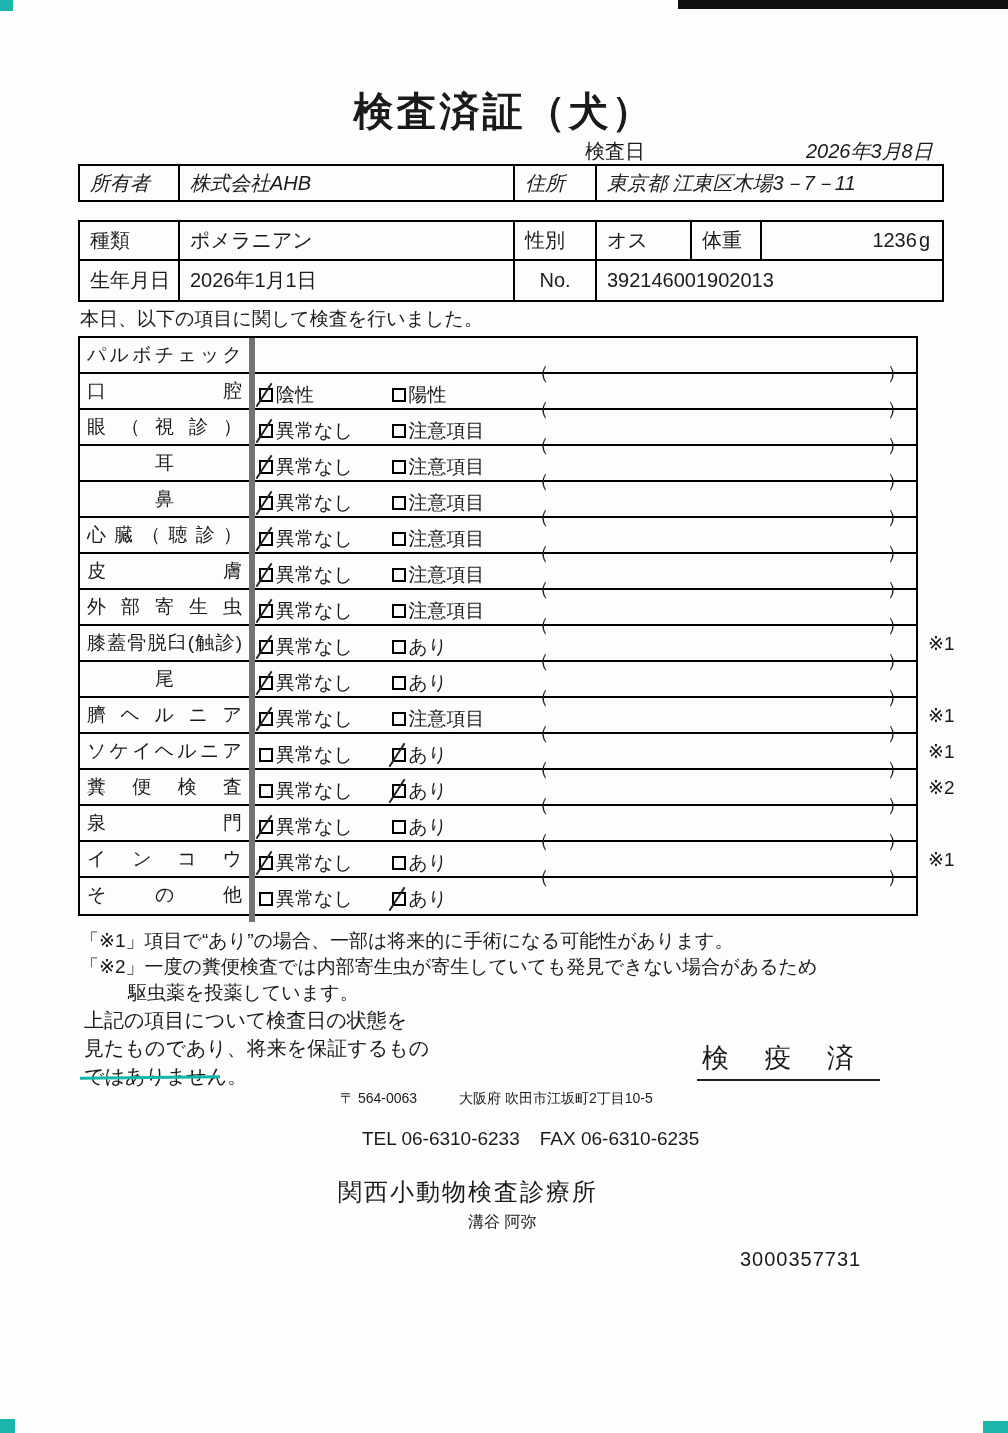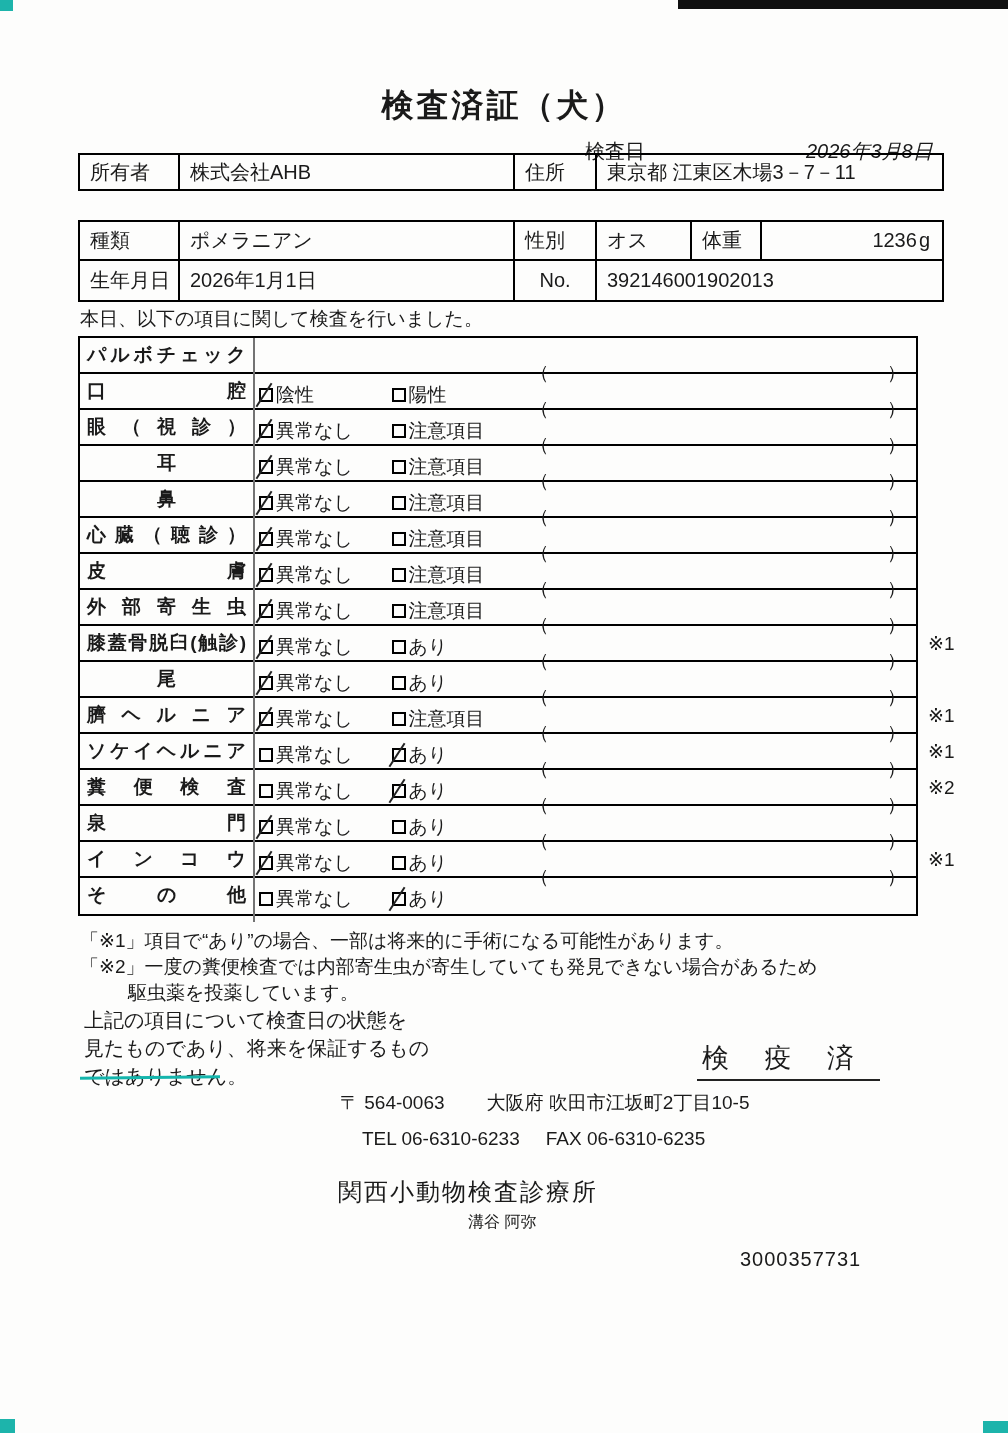--- a/index.html
+++ b/index.html
@@ -9,29 +9,29 @@
     font-family:"Liberation Sans","DejaVu Sans",sans-serif; color:#1a1a1a; overflow:hidden;
   }
   
   .artifact { position:absolute; }
   .art-tl { top:0; left:0; width:13px; height:11px; background:#1db4ab; }
   .art-tr { top:0; left:678px; width:330px; height:9px; background:#101010; }
   .art-bl { top:1419px; left:0; width:15px; height:14px; background:#1db4ab; }
   .art-br { top:1421px; left:983px; width:25px; height:12px; background:#1db4ab; }
 
   .title { position:absolute; top:84px; left:0; width:100%; text-align:center;
-           font-size:32px; font-weight:700; letter-spacing:3px; }
+           font-size:40px; font-weight:700; letter-spacing:3px; }
 
   .date-row { position:absolute; top:138px; left:78px; width:866px; height:26px; font-size:20px; }
   .date-label { position:absolute; left:507px; }
   .date-value { position:absolute; left:728px;font-style:italic; }
 
   
-  .tblA { position:absolute; top:153px; left:78px; width:866px; height:38px;
-          border:2px solid #000; display:grid; grid-template-columns:100px 335px 82px 1fr; }
+  .tblA { position:absolute; top:164px; left:78px; width:866px; height:38px;
+          border:2px solid #000; display:grid; grid-template-columns:100px 335px 82px 1fr;font-style:italic; }
   .tblA .cell { border-right:2px solid #000; display:flex; align-items:center;
                 padding:0 10px; font-size:20px; white-space:nowrap; }
   .tblA .cell:last-child { border-right:none; }
 
   
   .tblB { position:absolute; top:220px; left:78px; width:866px; border:2px solid #000; }
   .tblB .trow { display:grid; height:39px; }
   .tblB .trow.r1 { grid-template-columns:100px 335px 82px 95px 70px 1fr; border-bottom:2px solid #000; }
   .tblB .trow.r2 { grid-template-columns:100px 335px 82px 1fr; }
   .tblB .cell { border-right:2px solid #000; display:flex; align-items:center;
@@ -40,44 +40,44 @@
   .tblB .cell.center { justify-content:center; }
   .tblB .cell.wcell { justify-content:flex-end; gap:2px; padding-right:12px; }
 
   .intro { position:absolute; top:306px; left:80px; font-size:19px; }
 
   
   .checklist { position:absolute; top:336px; left:78px; width:840px; border:2px solid #000; }
   .cl-row { position:relative; display:grid; grid-template-columns:175px 265px 1fr;
             height:36px; border-bottom:2px solid #000; }
   .cl-row:last-child { border-bottom:none;border-radius:18px; }
-  .cl-label { border-right:2px solid #737373; padding:0 7px; font-size:19px; line-height:33px;
-              text-align:justify; text-align-last:justify; overflow:hidden; white-space:nowrap;font-weight:bold; }
+  .cl-label { border-right:6px solid #737373; padding:0 7px; font-size:19px; line-height:33px;
+              text-align:justify; text-align-last:justify; overflow:hidden; white-space:nowrap; }
   .cl-label.c { text-align:center; text-align-last:center; }
   .cl-opts { display:flex; align-items:flex-end;margin-top:44px; }
   .opt { display:flex; align-items:center; width:137px; padding-left:4px; font-size:19px; white-space:nowrap; }
   .cb { width:14px; height:14px; border:2px solid #000; margin-right:3px; position:relative; flex:none; }
   .cb.checked::after { content:""; position:absolute; left:2px; top:-9px; width:2px; height:28px;
                        background:#222; transform:rotate(33deg); }
   .cl-paren { display:flex; justify-content:space-between; align-items:center; padding:0 10px; font-size:19px; }
   .cl-note { position:absolute; left:848px; top:0; line-height:36px; font-size:19px; white-space:nowrap; }
 
   .notes { position:absolute; top:928px; left:80px; font-size:19px; line-height:26px; }
   .notes .indent { padding-left:48px; }
 
   .disclaimer { position:absolute; top:1006px; left:84px; font-size:20px; line-height:28px; }
   .strike-wrap { position:relative; display:inline-block; }
   .teal-strike { position:absolute; left:-4px; top:14px; width:140px; height:3px;
                  background:#14b5ac; transform:rotate(-0.6deg); }
 
   .stamp { position:absolute; top:1040px; left:702px; font-size:27px; letter-spacing:14px; white-space:nowrap; }
   .stamp-line { position:absolute; top:1079px; left:697px; width:183px; height:2px; background:#222; }
 
-  .addr1 { position:absolute; top:1090px; left:340px; font-size:19px; display:flex; gap:42px; white-space:nowrap; }
-  .addr2 { position:absolute; top:1128px; left:362px; font-size:19px; display:flex; gap:26px; white-space:nowrap; }
+  .addr1 { position:absolute; top:1090px; left:340px; font-size:14px; display:flex; gap:42px; white-space:nowrap; }
+  .addr2 { position:absolute; top:1128px; left:362px; font-size:19px; display:flex; gap:20px; white-space:nowrap; }
   .clinic-name { position:absolute; top:1176px; left:338px; font-size:24px; letter-spacing:2px; }
   .person { position:absolute; top:1212px; left:468px; font-size:16px; }
   .serial { position:absolute; top:1248px; left:740px; font-size:20px; letter-spacing:1px; }
 </style>
 </head>
 <body>
 
 <div class="page">
 
   <div class="artifact art-tl"></div>

